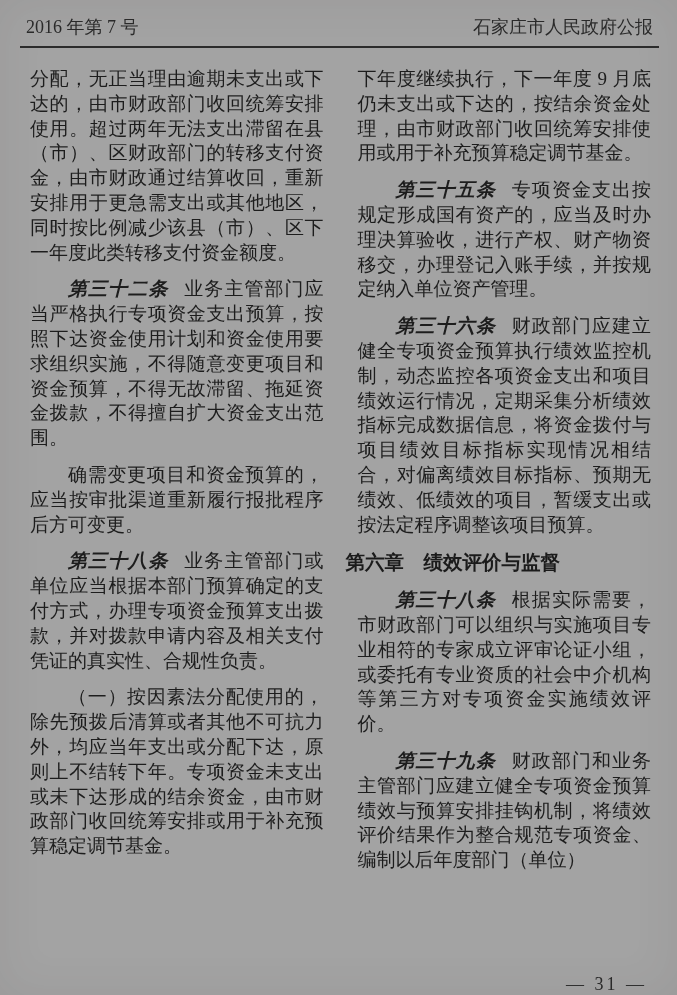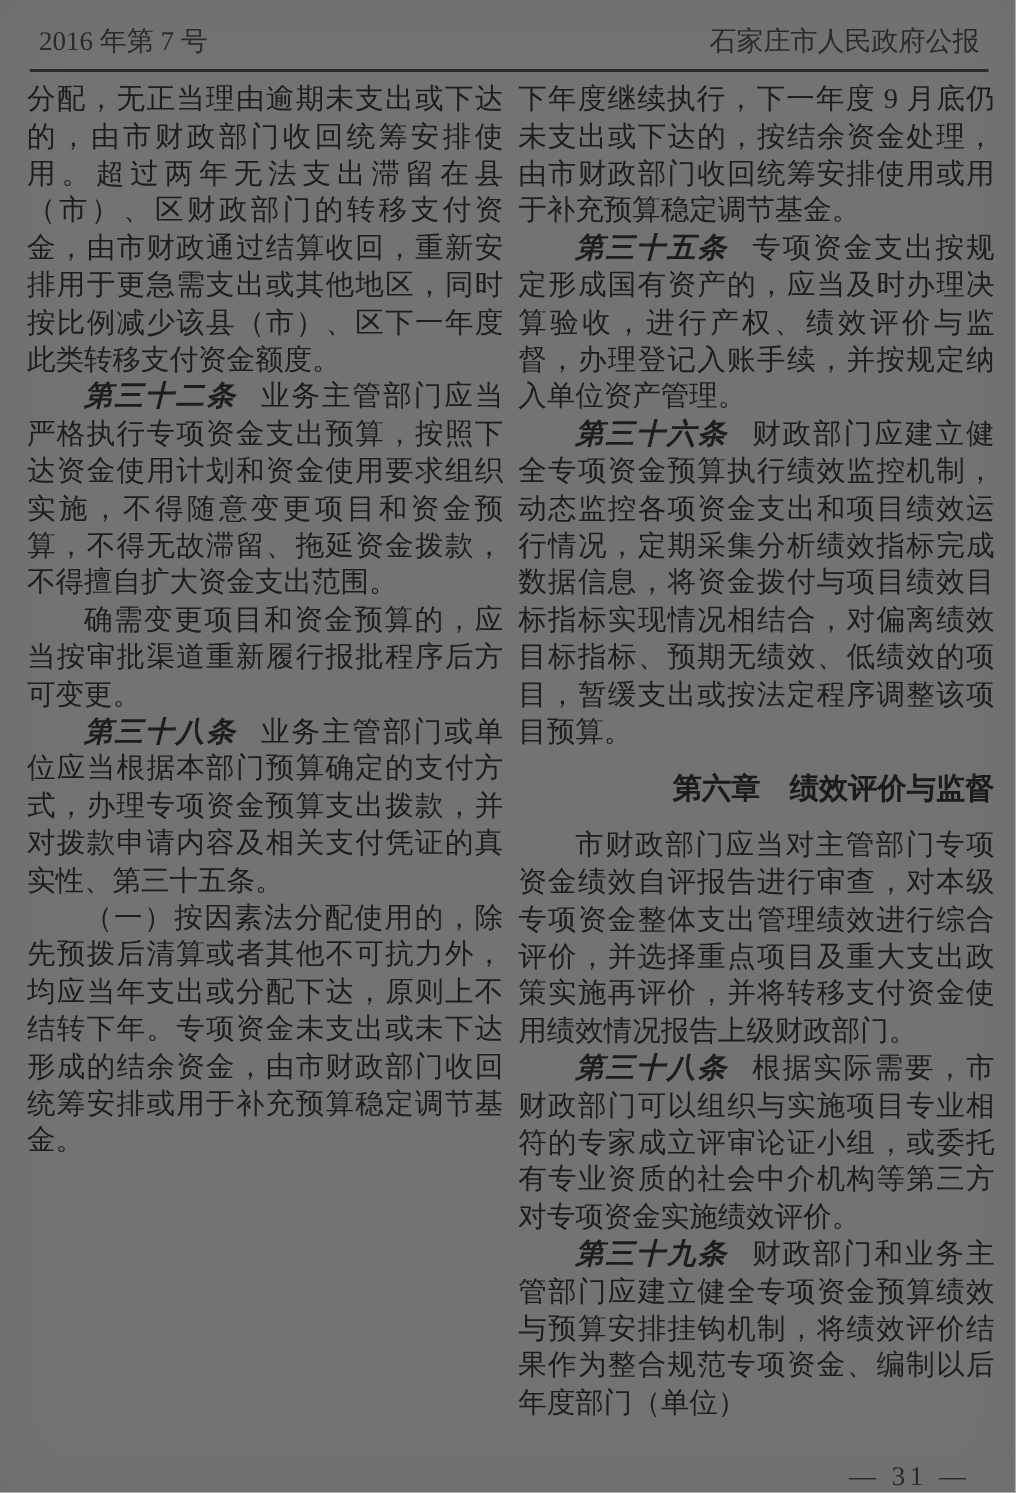--- a/index.html
+++ b/index.html
@@ -1,49 +1,49 @@
 <!DOCTYPE html>
 <html lang="zh"><head>
 <meta charset="utf-8">
 <style>
   html,body { margin:0; padding:0; background:#e8e6e2; }
   .page {
     position:relative;
     width:677px; height:995px;
     margin:0 auto;
-    background:#737373;
+    background:#a3a3a3;
     overflow:hidden;
     box-shadow: inset 0 0 46px rgba(60,55,45,0.08);
     font-family:"Liberation Serif","DejaVu Serif",serif;
   }
   .header {
     display:flex; justify-content:space-between; align-items:baseline;
     padding:15px 24px 7px 26px;
     font-size:18px; color:#2a2a2a;
   }
   .rule { height:2px; background:#2b2b2b; margin:0 18px 0 20px; }
   .columns { display:flex; gap:10px; padding:7px 14px 0 18px; }
   .col {
     flex:1 1 0; min-width:0;
     font-size:19px; line-height:24.8px;
     text-align:justify; text-justify:inter-ideograph;
     color:#1d1d1d;
   }
-  .para { margin:0; text-indent:2em; }
+  .para { margin:12px; text-indent:2em; }
   .cont { text-indent:0; }
   .lead {
     font-weight:700;
     font-family:"Liberation Sans","DejaVu Sans",sans-serif;
     margin-right:0.85em;
     font-style:italic;
   }
   .chapter {
     font-size:19.5px; font-weight:700;
     font-family:"Liberation Sans","DejaVu Sans",sans-serif;
-    text-align:right; text-indent:0;
+    text-align:left; text-indent:0;
     margin:13px 0 13px 0; color:#1b1b1b;
   }
   .footer {
     position:absolute; right:30px; bottom:0;
     font-size:18px; letter-spacing:3px; color:#2a2a2a;
   }
 </style>
 </head>
 <body>
 
@@ -54,33 +54,32 @@
     <span>石家庄市人民政府公报</span>
   </div>
   <div class="rule"></div>
 
   <div class="columns">
 
     <div class="col">
       <p class="para cont"><span class="ptext">分配，无正当理由逾期未支出或下达的，由市财政部门收回统筹安排使用。超过两年无法支出滞留在县（市）、区财政部门的转移支付资金，由市财政通过结算收回，重新安排用于更急需支出或其他地区，同时按比例减少该县（市）、区下一年度此类转移支付资金额度。</span></p>
       <p class="para"><span class="lead">第三十二条</span><span class="ptext">业务主管部门应当严格执行专项资金支出预算，按照下达资金使用计划和资金使用要求组织实施，不得随意变更项目和资金预算，不得无故滞留、拖延资金拨款，不得擅自扩大资金支出范围。</span></p>
       <p class="para"><span class="ptext">确需变更项目和资金预算的，应当按审批渠道重新履行报批程序后方可变更。</span></p>
-      <p class="para"><span class="lead">第三十八条</span><span class="ptext">业务主管部门或单位应当根据本部门预算确定的支付方式，办理专项资金预算支出拨款，并对拨款申请内容及相关支付凭证的真实性、第三十五条。</span></p>
+      <p class="para"><span class="lead">第三十八条</span><span class="ptext">业务主管部门或单位应当根据本部门预算确定的支付方式，办理专项资金预算支出拨款，并对拨款申请内容及相关支付凭证的真实性、合规性负责。</span></p>
       <p class="para"><span class="ptext">（一）按因素法分配使用的，除先预拨后清算或者其他不可抗力外，均应当年支出或分配下达，原则上不结转下年。专项资金未支出或未下达形成的结余资金，由市财政部门收回统筹安排或用于补充预算稳定调节基金。</span></p>
 
     </div>
 
     <div class="col">
       <p class="para cont"><span class="ptext">下年度继续执行，下一年度 9 月底仍未支出或下达的，按结余资金处理，由市财政部门收回统筹安排使用或用于补充预算稳定调节基金。</span></p>
-      <p class="para"><span class="lead">第三十五条</span><span class="ptext">专项资金支出按规定形成国有资产的，应当及时办理决算验收，进行产权、绩效评价与监督，办理登记入账手续，并按规定纳入单位资产管理。</span></p>
+      <p class="para"><span class="lead">第三十五条</span><span class="ptext">专项资金支出按规定形成国有资产的，应当及时办理决算验收，进行产权、财产物资移交，办理登记入账手续，并按规定纳入单位资产管理。</span></p>
       <p class="para"><span class="lead">第三十六条</span><span class="ptext">财政部门应建立健全专项资金预算执行绩效监控机制，动态监控各项资金支出和项目绩效运行情况，定期采集分析绩效指标完成数据信息，将资金拨付与项目绩效目标指标实现情况相结合，对偏离绩效目标指标、预期无绩效、低绩效的项目，暂缓支出或按法定程序调整该项目预算。</span></p>
 
       <h2 class="chapter">第六章　绩效评价与监督</h2>
 
-      <p class="para"><span class="ptext">市财政部门应当对主管部门专项资金绩效自评报告进行审查，对本级专项资金整体支出管理绩效进行综合评价，并选择重点项目及重大支出政策实施再评价，并将转移支付资金使用绩效情况报告上级财政部门。</span></p>
       <p class="para"><span class="lead">第三十八条</span><span class="ptext">根据实际需要，市财政部门可以组织与实施项目专业相符的专家成立评审论证小组，或委托有专业资质的社会中介机构等第三方对专项资金实施绩效评价。</span></p>
       <p class="para"><span class="lead">第三十九条</span><span class="ptext">财政部门和业务主管部门应建立健全专项资金预算绩效与预算安排挂钩机制，将绩效评价结果作为整合规范专项资金、编制以后年度部门（单位）</span></p>
     </div>
 
   </div>
 
   <div class="footer">— 31 —</div>
 
 </div>
 

